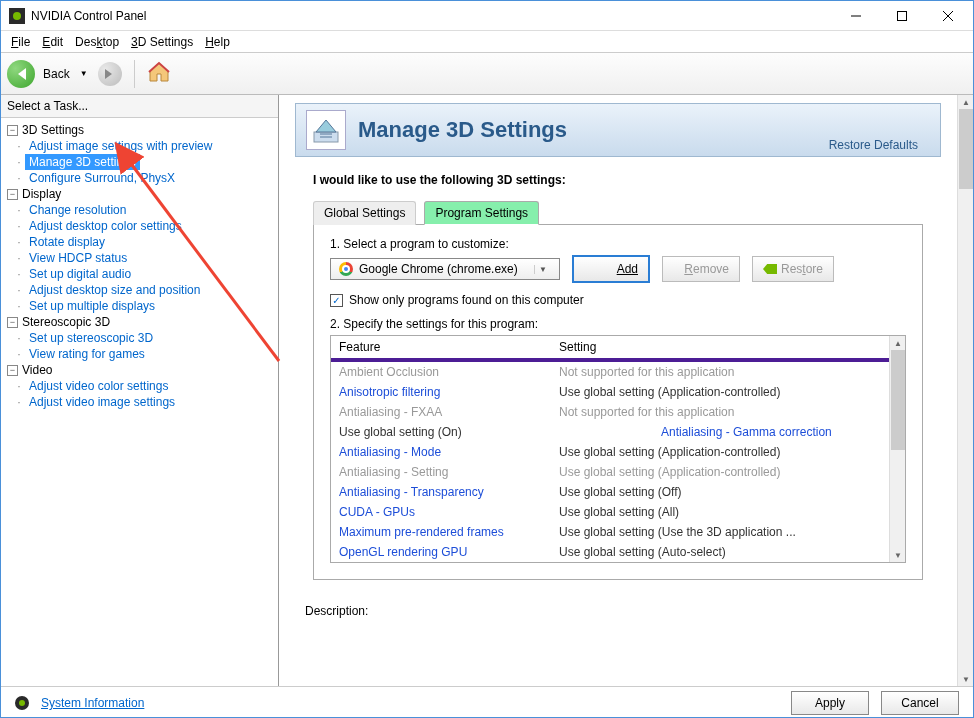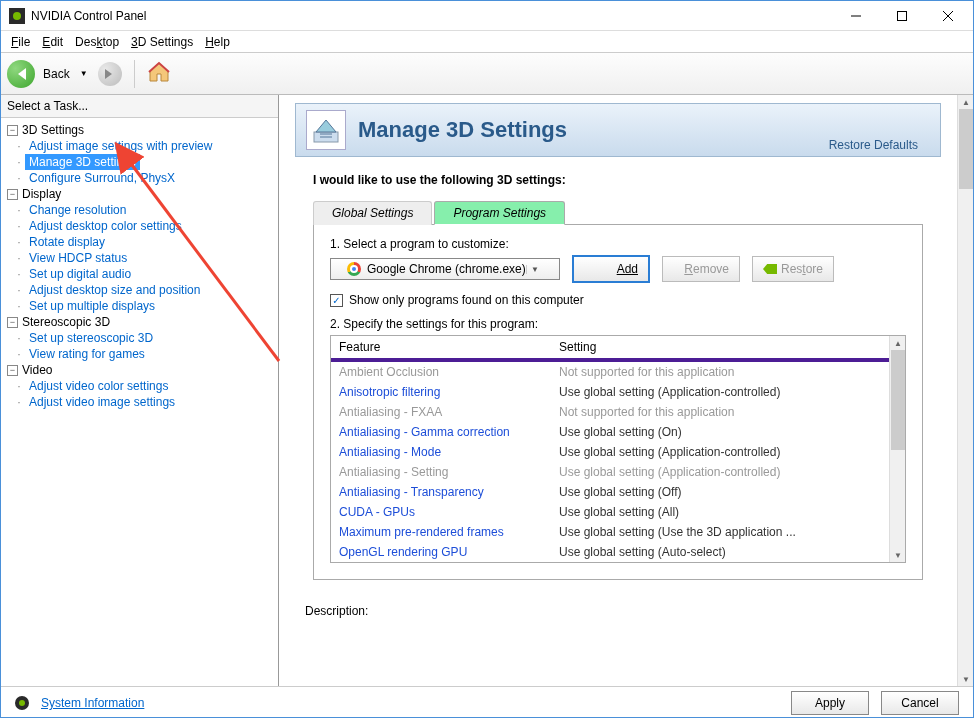--- a/index.html
+++ b/index.html
@@ -56,29 +56,29 @@
 .page-header-icon svg{width:32px;height:32px;}
 .page-title { font-size: 22px; font-weight: bold; color: #2a5a8a; flex: 1; }
 .restore-defaults { position: absolute; right: 22px; bottom: 4px; color: #2a5a8a; }
 
 .page-desc { padding: 12px 24px 12px 40px; color: #333; }
 
 .settings-box { margin: 0 10px; border: none; padding: 8px; }
 .settings-label { font-weight: bold; padding: 8px 0; }
 
 .tabs { display: flex; border-bottom: 1px solid #aaa; margin-top: 6px; }
-.tab { padding: 4px 18px; border: 1px solid transparent; border-bottom: none; margin-bottom: -1px; cursor: default; background:#eee; border-color:#ccc; border-radius:3px 3px 0 0; margin-right:2px;font-style:italic;}
+.tab { padding: 4px 10px; border: 1px solid transparent; border-bottom: none; margin-bottom: -1px; cursor: default; background:#eee; border-color:#ccc; border-radius:3px 3px 0 0; margin-right:8px;}
 .tab.active { background: #86efac; border: 1px solid #aaa; border-bottom: 1px solid #fff; }
 
 .tab-body { border: 1px solid #aaa; border-top: none; padding: 12px 16px 16px 16px; background:#fff;}
 
 .row { margin-bottom: 10px; }
 .field-label { margin-bottom: 4px; }
 .controls-row { display: flex; align-items: center; gap: 12px; }
-.select { display: flex; align-items: center; border: 1px solid #888; background: linear-gradient(#fff,#eee); padding: 2px 16px; width: 230px; height: 22px; }
+.select { display: flex; align-items: center; border: 1px solid #888; background: linear-gradient(#fff,#eee); padding: 2px 8px; width: 230px; height: 22px; }
 .select .chrome-ico{width:14px;height:14px;border-radius:50%;background:conic-gradient(#ea4335 0 120deg,#34a853 120deg 240deg,#fbbc05 240deg 360deg);margin-right:6px;position:relative;}
 .select .chrome-ico::after{content:"";position:absolute;inset:3px;background:#4285f4;border-radius:50%;border:2px solid #fff;}
 .select .sel-text{flex:1;}
 .select .sel-arrow{font-size:8px;color:#555;padding:0 4px;border-left:1px solid #ccc;}
 .btn { min-width: 78px; height: 22px; border: 1px solid #888; background: linear-gradient(#fff,#e8e8e8); display: flex; align-items: center; justify-content: flex-end; padding: 12px 10px; gap: 4px; }
 .btn.primary { border: 2px solid #2a7dd4; }
 .btn.disabled { color: #999; border-color: #bbb; }
 .btn .ul { text-decoration: underline; }
 .nvlogo{width:14px;height:10px;background:#76b900;clip-path:polygon(0 50%,30% 0,100% 0,100% 100%,30% 100%);}
 
@@ -282,22 +282,22 @@
                 </div>
                 <div class="table-row">
                   <div class="col col-feature">Anisotropic filtering</div>
                   <div class="col col-setting">Use global setting (Application-controlled)</div>
                 </div>
                 <div class="table-row disabled">
                   <div class="col col-feature">Antialiasing - FXAA</div>
                   <div class="col col-setting">Not supported for this application</div>
                 </div>
                 <div class="table-row">
+                  <div class="col col-setting">Use global setting (On)</div>
                   <div class="col col-feature">Antialiasing - Gamma correction</div>
-                  <div class="col col-setting">Use global setting (On)</div>
                 </div>
                 <div class="table-row">
                   <div class="col col-feature">Antialiasing - Mode</div>
                   <div class="col col-setting">Use global setting (Application-controlled)</div>
                 </div>
                 <div class="table-row disabled">
                   <div class="col col-feature">Antialiasing - Setting</div>
                   <div class="col col-setting">Use global setting (Application-controlled)</div>
                 </div>
                 <div class="table-row">

